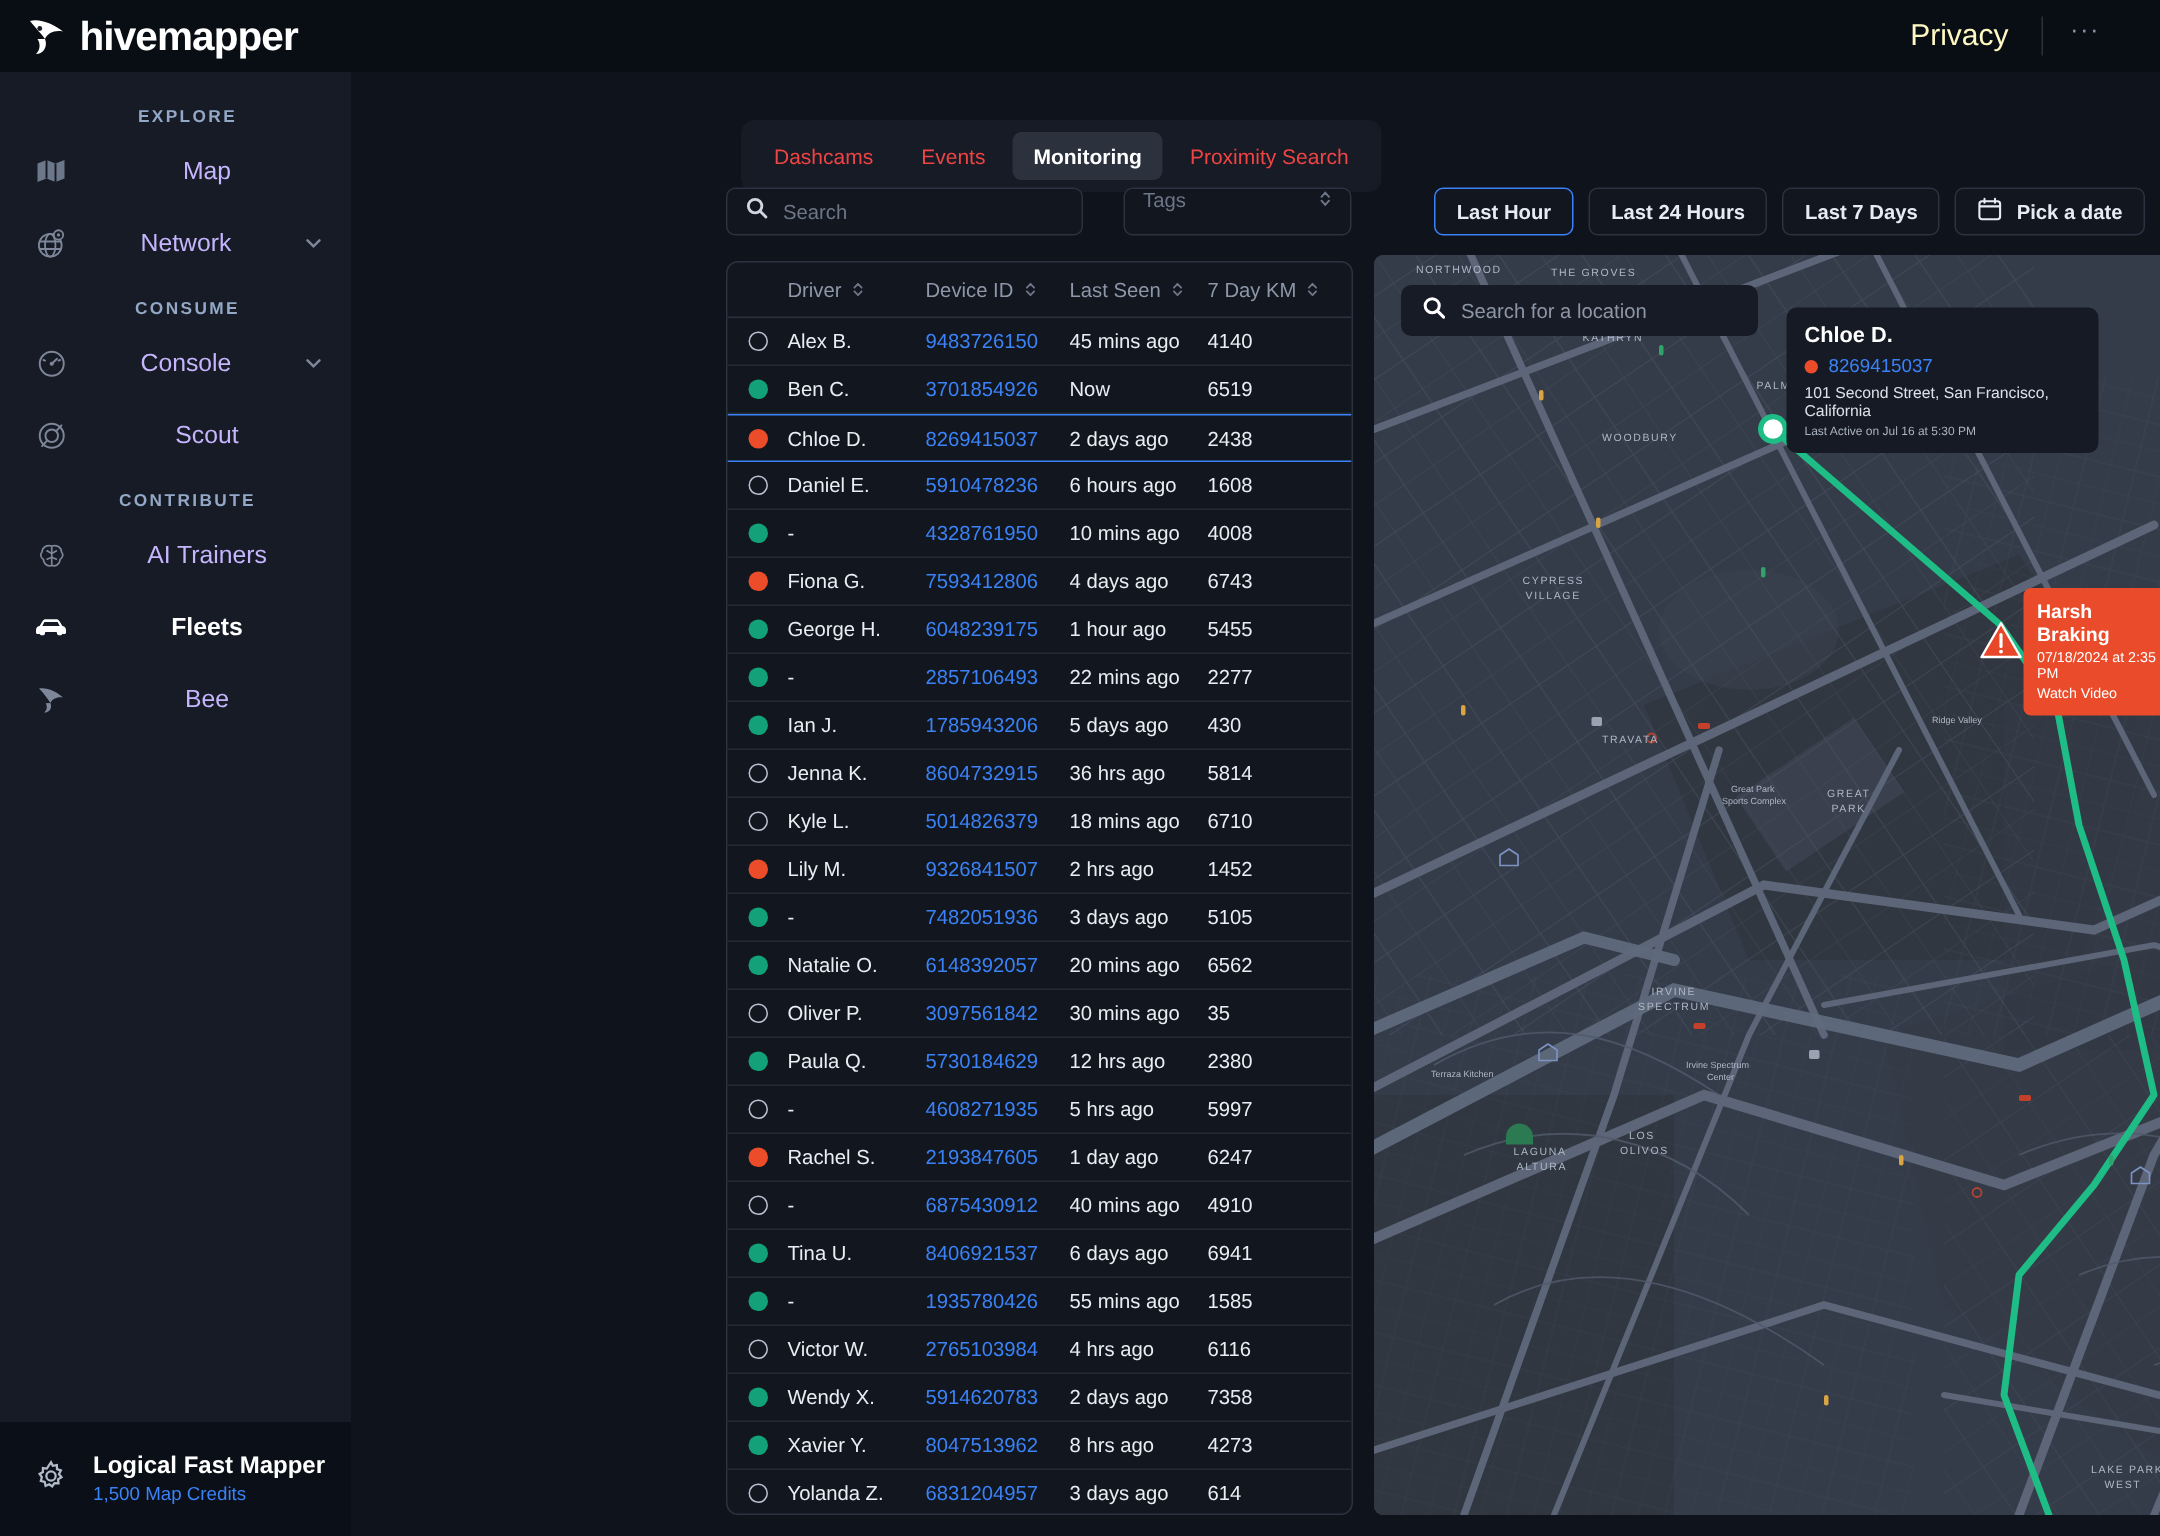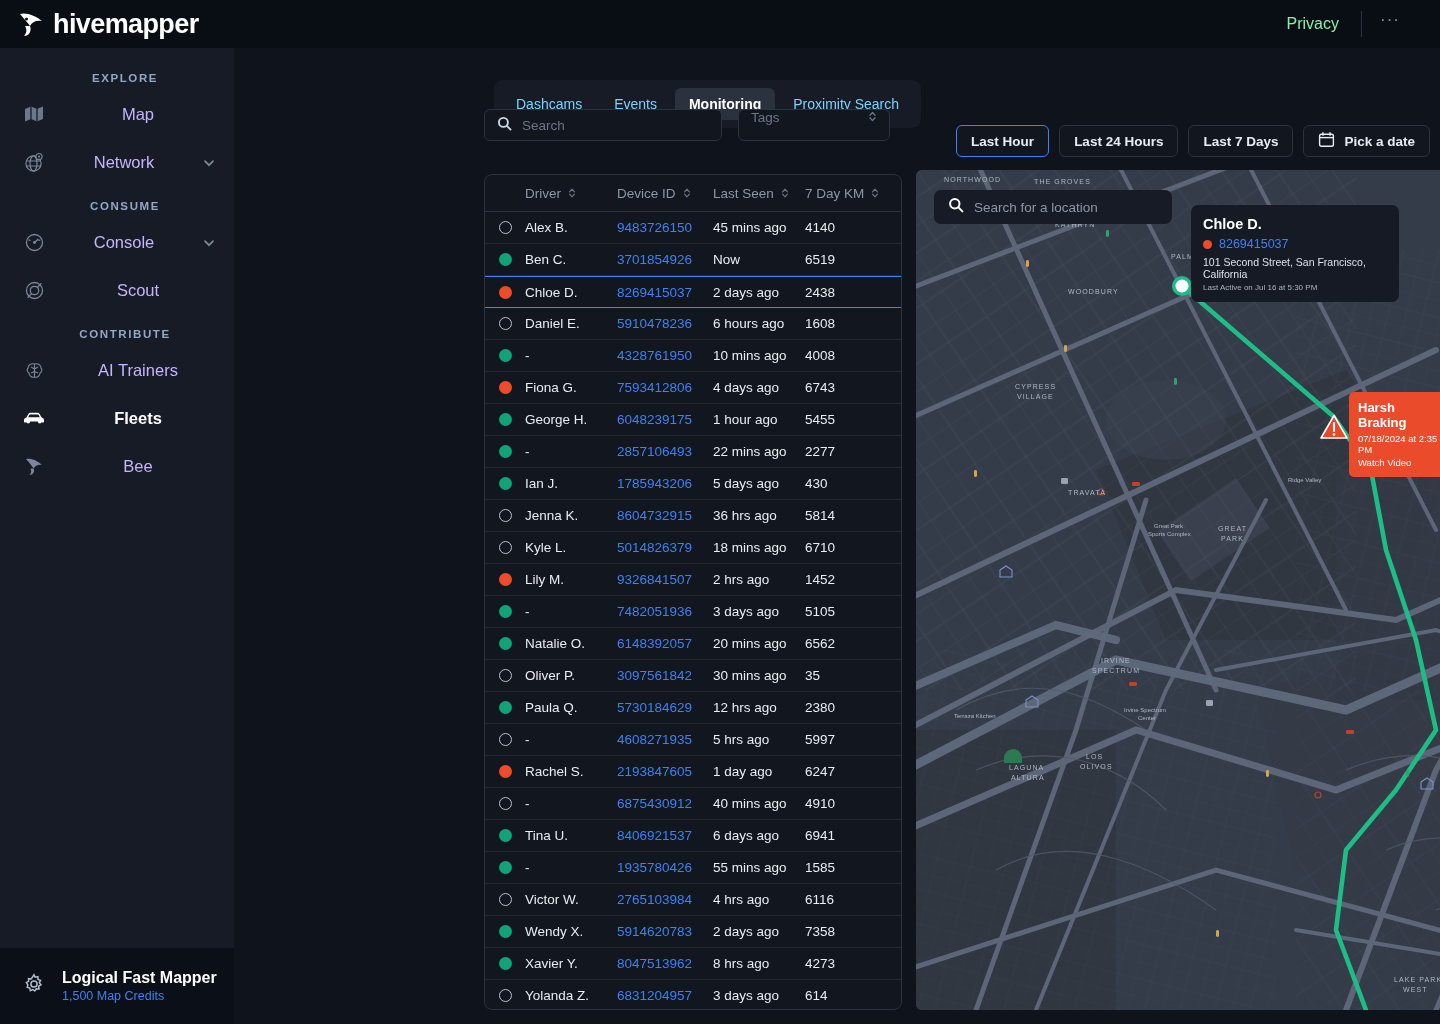--- a/index.html
+++ b/index.html
@@ -53,40 +53,40 @@
   .user-name { font-size: 16px; font-weight: bold; color: #ffffff; }
   .user-credits { font-size: 12.5px; color: #3b82f6; }
 
   
   .main { flex: 1 1 auto; position: relative; background: #0f131c; }
   .topbar {
     height: 48px; background: #090d14;
     display: flex; align-items: center; justify-content: flex-end;
     padding-right: 22px; gap: 0;
   }
-  .privacy-link { font-size: 16px; color: #86efac; cursor: pointer; padding: 0 22px; }
+  .privacy-link { font-size: 20px; color: #fef9c3; cursor: pointer; padding: 0 22px; }
   .topbar-div { width: 1px; height: 26px; background: #2a3240; }
   .dots-btn {
     color: #8a94a6; font-size: 17px; letter-spacing: 1px; cursor: pointer;
     padding: 0 18px 8px 18px; line-height: 10px;
   }
 
   .tabs-wrap {
     margin: 16px 0 0 10px;
     background: #161b25; border-radius: 9px;
     display: inline-flex; padding: 8px; gap: 4px;
     position: absolute; left: 250px; top: 64px;
   }
   .tab {
     padding: 8px 14px; border-radius: 6px; font-size: 14px;
-    color: #7dd3fc; cursor: pointer; white-space: nowrap;
+    color: #ef4444; cursor: pointer; white-space: nowrap;
   }
   .tab.active { background: #2b313d; color: #ffffff; font-weight: bold; }
 
-  .filters { position: absolute; left: 250px; top: 109px; display: flex; gap: 16px; }
+  .filters { position: absolute; left: 250px; top: 125px; display: flex; gap: 27px; }
   .search-box {
     width: 238px; height: 32px; border: 1px solid #2b3240; border-radius: 6px;
     background: #11161f; display: flex; align-items: center; gap: 10px; padding: 0 12px;
   }
   .search-box input {
     background: transparent; border: none; outline: none;
     color: #d5dbe6; font-size: 13.5px; font-family: inherit; width: 100%;
   }
   .search-box input::placeholder { color: #6d7686; }
   .tags-box {

